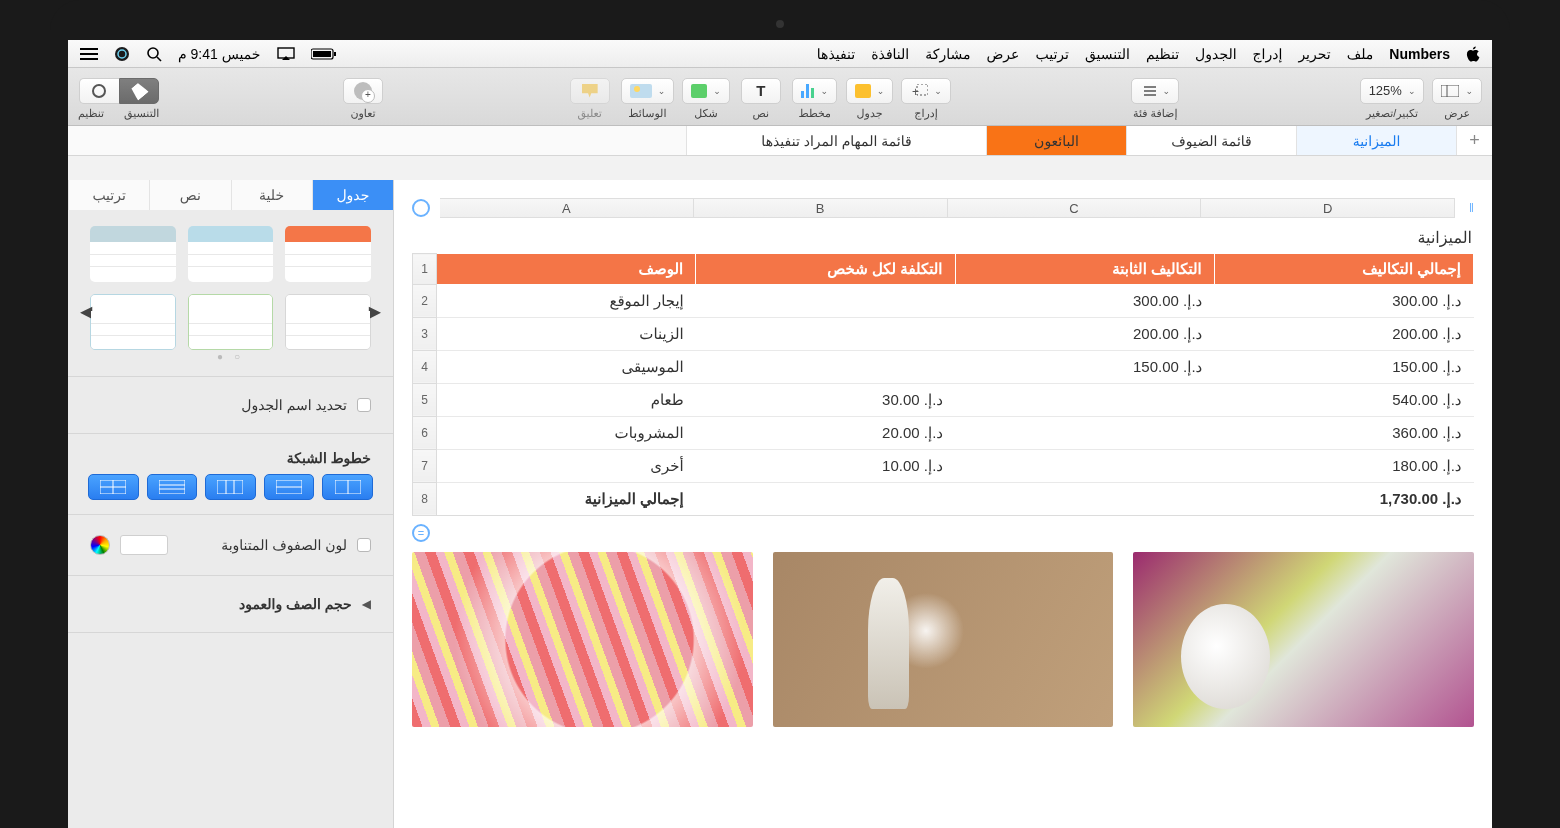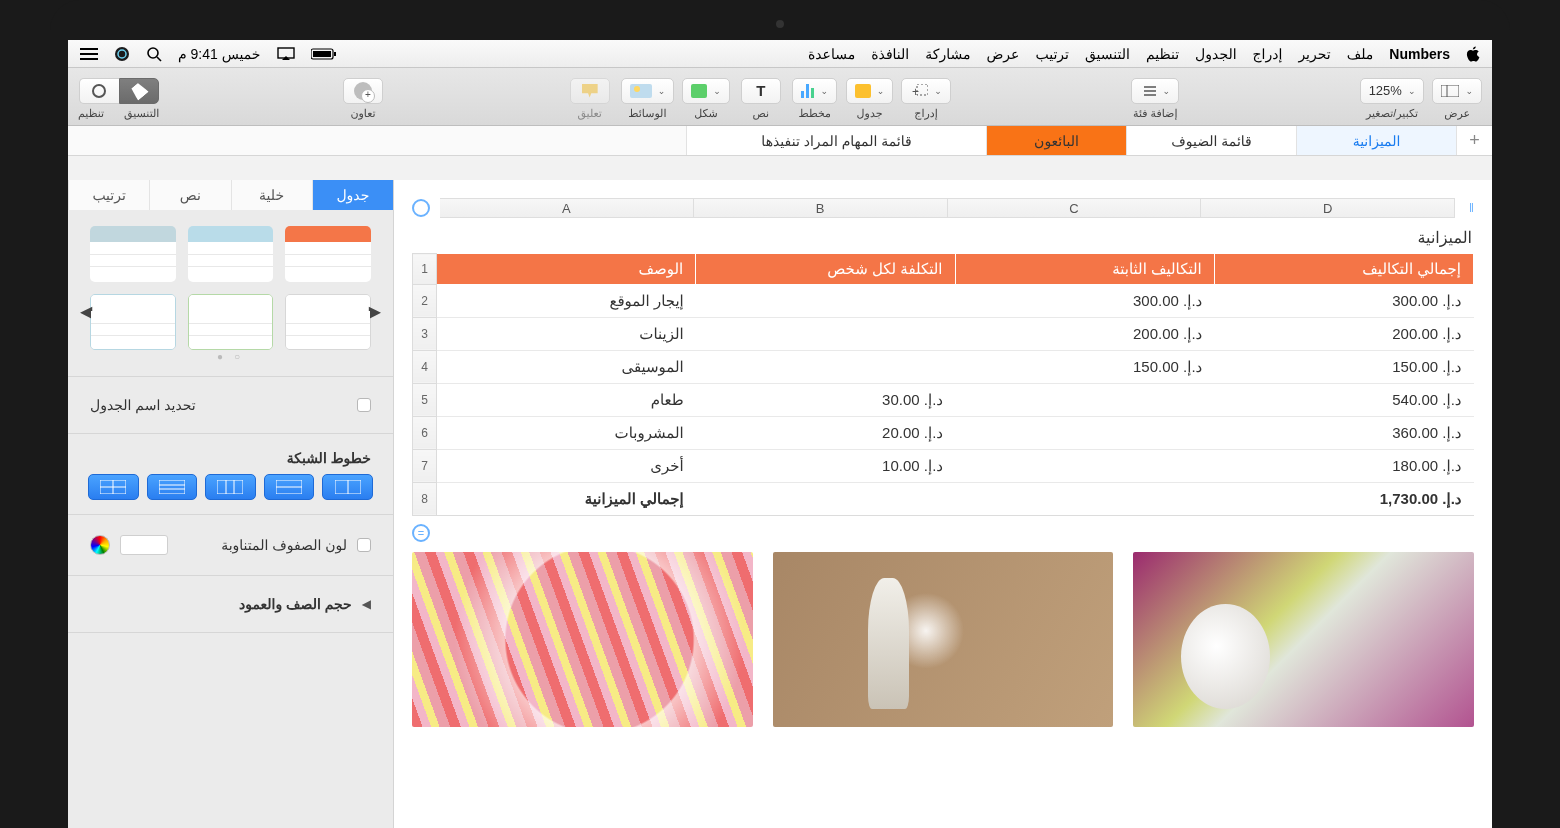--- a/index.html
+++ b/index.html
@@ -220,21 +220,21 @@
 .sw-green { border: 1px solid #b5d9a7; }
 .sw-blue2 .hdr { background: #fff; }
 .sw-blue2 { border: 1px solid #b6d7e2; }
 .arrows { display: flex; justify-content: space-between; margin-top: -48px; padding: 0 2px 0 2px; color: #444; font-size: 16px;}
 .styles-label { text-align: center; margin-top: 10px; color: #333; font-size: 14px; }
 .pager-dots { text-align: center; margin-top: 4px; color: #bbb; font-size: 10px; letter-spacing: 4px;}
 .hr { height: 1px; background: #d6d6d6; margin: 14px -10px; }
 
 .ctrl-row {
   display: flex;
-  justify-content: space-between;
+  justify-content: flex-end;
   align-items: center;
   gap: 10px;
   padding: 6px 12px;
   font-size: 14px;
   color: #333;
 }
 .checkbox { width:14px; height:14px; border: 1px solid #b8b8b8; border-radius:3px; background:#fff; }
 .section-title {
   text-align: right;
   padding: 2px 12px 8px 12px;
@@ -297,21 +297,21 @@
   width: 24px;
   background: linear-gradient(#f7f7f7,#efefef);
   border: 1px solid #dcdcdc;
   font-size: 12px;
   color: #666;
   text-align: center;
 }
 .tbl th.datah {
   background: #f47547;
   color: #fff;
-  font-weight: 400;
+  font-weight: 700;
   font-size: 15px;
   text-align: right;
   padding: 6px 12px;
   border: 1px solid #fff;
   border-top: none;
 }
 .tbl td.cell {
   border-bottom: 1px solid #e9e9e9;
   padding: 7px 12px;
   font-size: 15px;
@@ -369,21 +369,21 @@
         </span>
         <span>
           <svg width="26" height="12">
               <rect x="0" y="1" width="22" height="10" rx="2" fill="none" stroke="#000" stroke-width="1.2"></rect>
               <rect x="2" y="3" width="18" height="6" fill="#000"></rect>
               <rect x="23" y="4" width="2" height="4" fill="#000"></rect>
             </svg>
         </span>
       </div>
       <div class="menus-right">
-        <span>مساعدة</span>
+        <span>تنفيذها</span>
         <span>النافذة</span>
         <span>مشاركة</span>
         <span>عرض</span>
         <span>ترتيب</span>
         <span>التنسيق</span>
         <span>تنظيم</span>
         <span>الجدول</span>
         <span>إدراج</span>
         <span>تحرير</span>
         <span>ملف</span>

